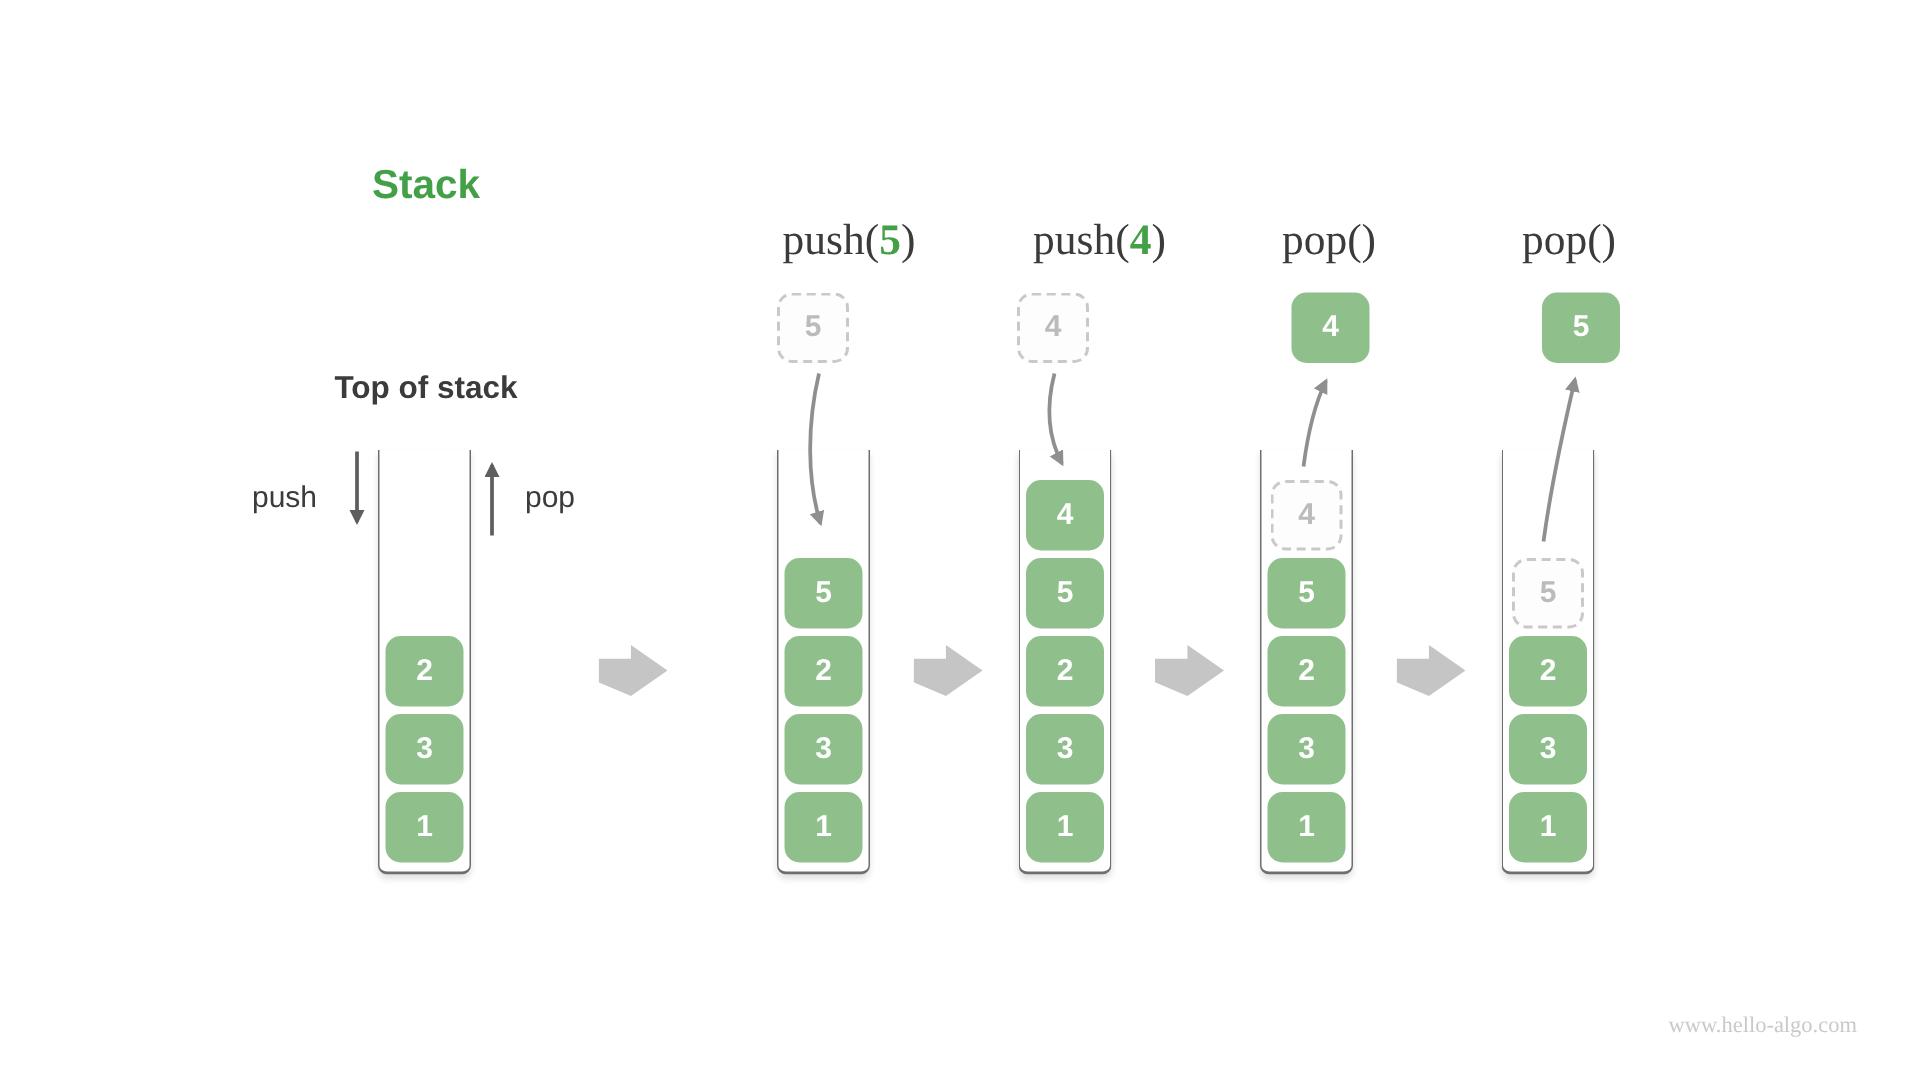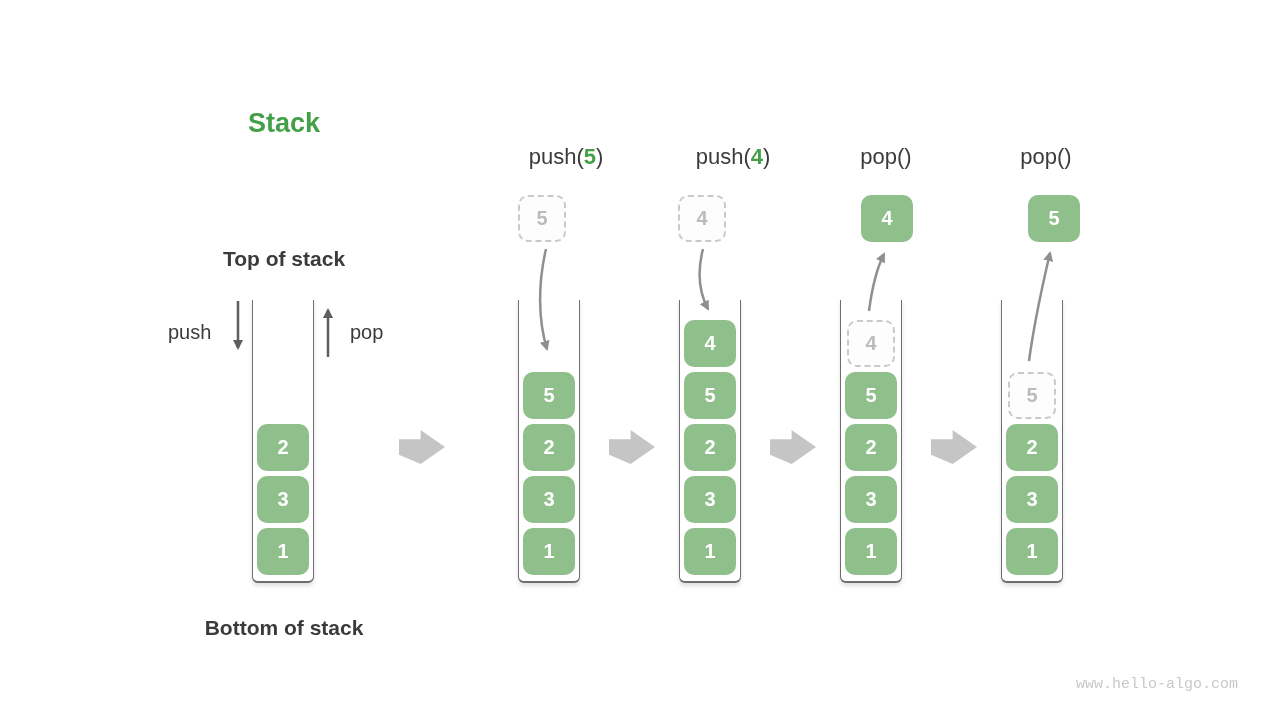--- a/index.html
+++ b/index.html
@@ -42,22 +42,22 @@
   .pushpop-label {
     position: absolute;
     font-size: 20px;
     font-weight: normal;
     color: var(--text_dark);
     white-space: nowrap;
   }
   .op-label {
     position: absolute;
     transform: translateX(-50%);
-    font-family: Liberation Sans, sans-serif;
-    font-size: 22px;
+    font-family: Liberation Serif, serif;
+    font-size: 29px;
     color: var(--text_dark);
     white-space: nowrap;
   }
   .op-label .arg {
     color: var(--green);
     font-weight: bold;
   }
   .stack-container {
     position: absolute;
     width: 62px;
@@ -101,34 +101,33 @@
   .arrows-overlay {
     position: absolute;
     left: 0; top: 0;
     width: 1280px; height: 720px;
     pointer-events: none;
   }
   .watermark {
     position: absolute;
     right: 42px;
     top: 676px;
-    font-family: Liberation Mono, monospace;
+    font-family: Liberation Serif, serif;
     font-size: 15px;
     color: var(--watermark);
     white-space: nowrap;
   }
 </style>
 </head>
 <body>
 
 <div class="canvas">
 
   <div class="title" style="left:284px; top:108px">Stack</div>
   <div class="side-label" style="left:284px; top:247px">Top of stack</div>
-  <div class="side-label" style="left:284px; top:616px">Bottom of stack</div>
   <div class="pushpop-label" style="left:168px; top:321px">push</div>
   <div class="pushpop-label" style="left:350px; top:321px">pop</div>
 
   <div class="op-label" style="left:566px; top:144px"><span>push(</span><span class="arg">5</span><span>)</span></div>
   <div class="op-label" style="left:733px; top:144px"><span>push(</span><span class="arg">4</span><span>)</span></div>
   <div class="op-label" style="left:886px; top:144px"><span>pop()</span></div>
   <div class="op-label" style="left:1046px; top:144px"><span>pop()</span></div>
 
   <div class="box ghost" style="left:518px; top:195px">5</div>
   <div class="box ghost" style="left:678px; top:195px">4</div>

